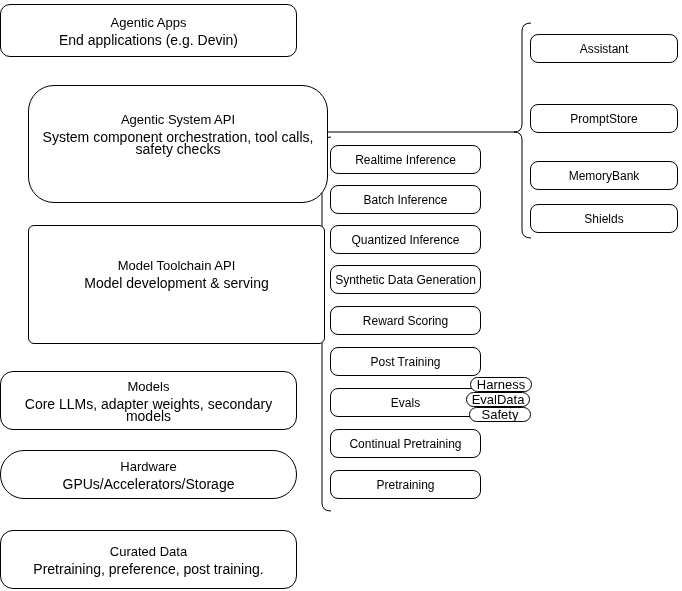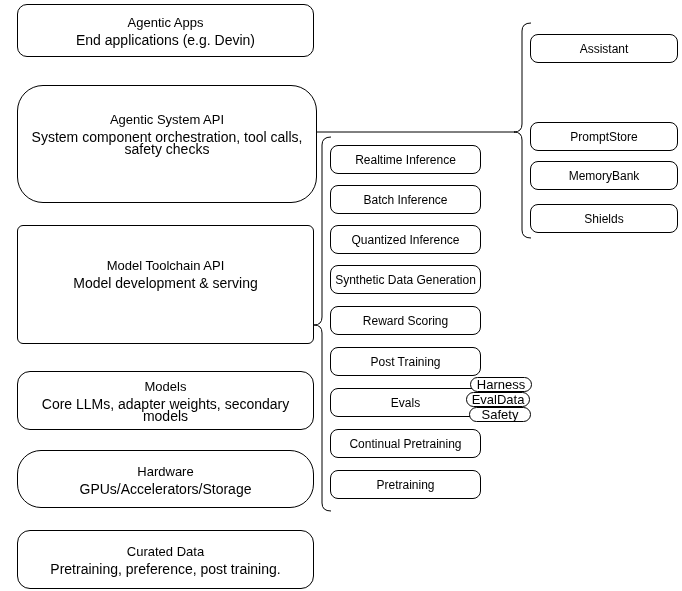--- a/index.html
+++ b/index.html
@@ -17,22 +17,22 @@
     box-sizing: border-box;
     border: 1px solid #000000;
     background: #ffffff;
     display: flex;
     flex-direction: column;
     align-items: center;
     justify-content: center;
     text-align: center;
     z-index: 2;
   }
-  .lbox { left: 17px; width: 297px; }
-  .lbox.tall { padding-bottom: 22px; }
+  .lbox { left: 0; width: 297px; }
+  .lbox.tall { padding-bottom: 22px; margin-left: 28px; }
   .ltitle { font-size: 13px; line-height: 16px; margin-bottom: 3px; }
   .lsub { font-size: 14px; line-height: 12px; }
   .mbox {
     left: 330px; width: 151px; height: 29px;
     border-radius: 8px; font-size: 12px;
   }
   .rbox {
     left: 530px; width: 148px; height: 29px;
     border-radius: 8px; font-size: 12px;
   }
@@ -81,21 +81,21 @@
   <div class="node lbox tall" style="top:225px;height:119px;border-radius:6px">
     <div class="ltitle">Model Toolchain API</div>
     <div class="lsub">Model development &amp; serving</div>
   </div>
 
   <div class="node lbox" style="top:371px;height:59px;border-radius:13px">
     <div class="ltitle">Models</div>
     <div class="lsub">Core LLMs, adapter weights, secondary models</div>
   </div>
 
-  <div class="node lbox" style="top:450px;height:58px;border-radius:24px">
+  <div class="node lbox" style="top:450px;height:49px;border-radius:24px">
     <div class="ltitle">Hardware</div>
     <div class="lsub">GPUs/Accelerators/Storage</div>
   </div>
 
   <div class="node lbox" style="top:530px;height:59px;border-radius:13px">
     <div class="ltitle">Curated Data</div>
     <div class="lsub">Pretraining, preference, post training.</div>
   </div>
 
   <div class="node mbox" style="top:145px">
@@ -132,21 +132,21 @@
   <div class="pill" style="left:466px;top:392px;width:64px;height:15px">
     <span>EvalData</span>
   </div>
   <div class="pill" style="left:469px;top:407px;width:62px;height:15px">
     <span>Safety</span>
   </div>
 
   <div class="node rbox" style="top:34px">
     <span>Assistant</span>
   </div>
-  <div class="node rbox" style="top:122px">
+  <div class="node rbox" style="top:104px">
     <span>PromptStore</span>
   </div>
   <div class="node rbox" style="top:161px">
     <span>MemoryBank</span>
   </div>
   <div class="node rbox" style="top:204px">
     <span>Shields</span>
   </div>
 
 </div>

